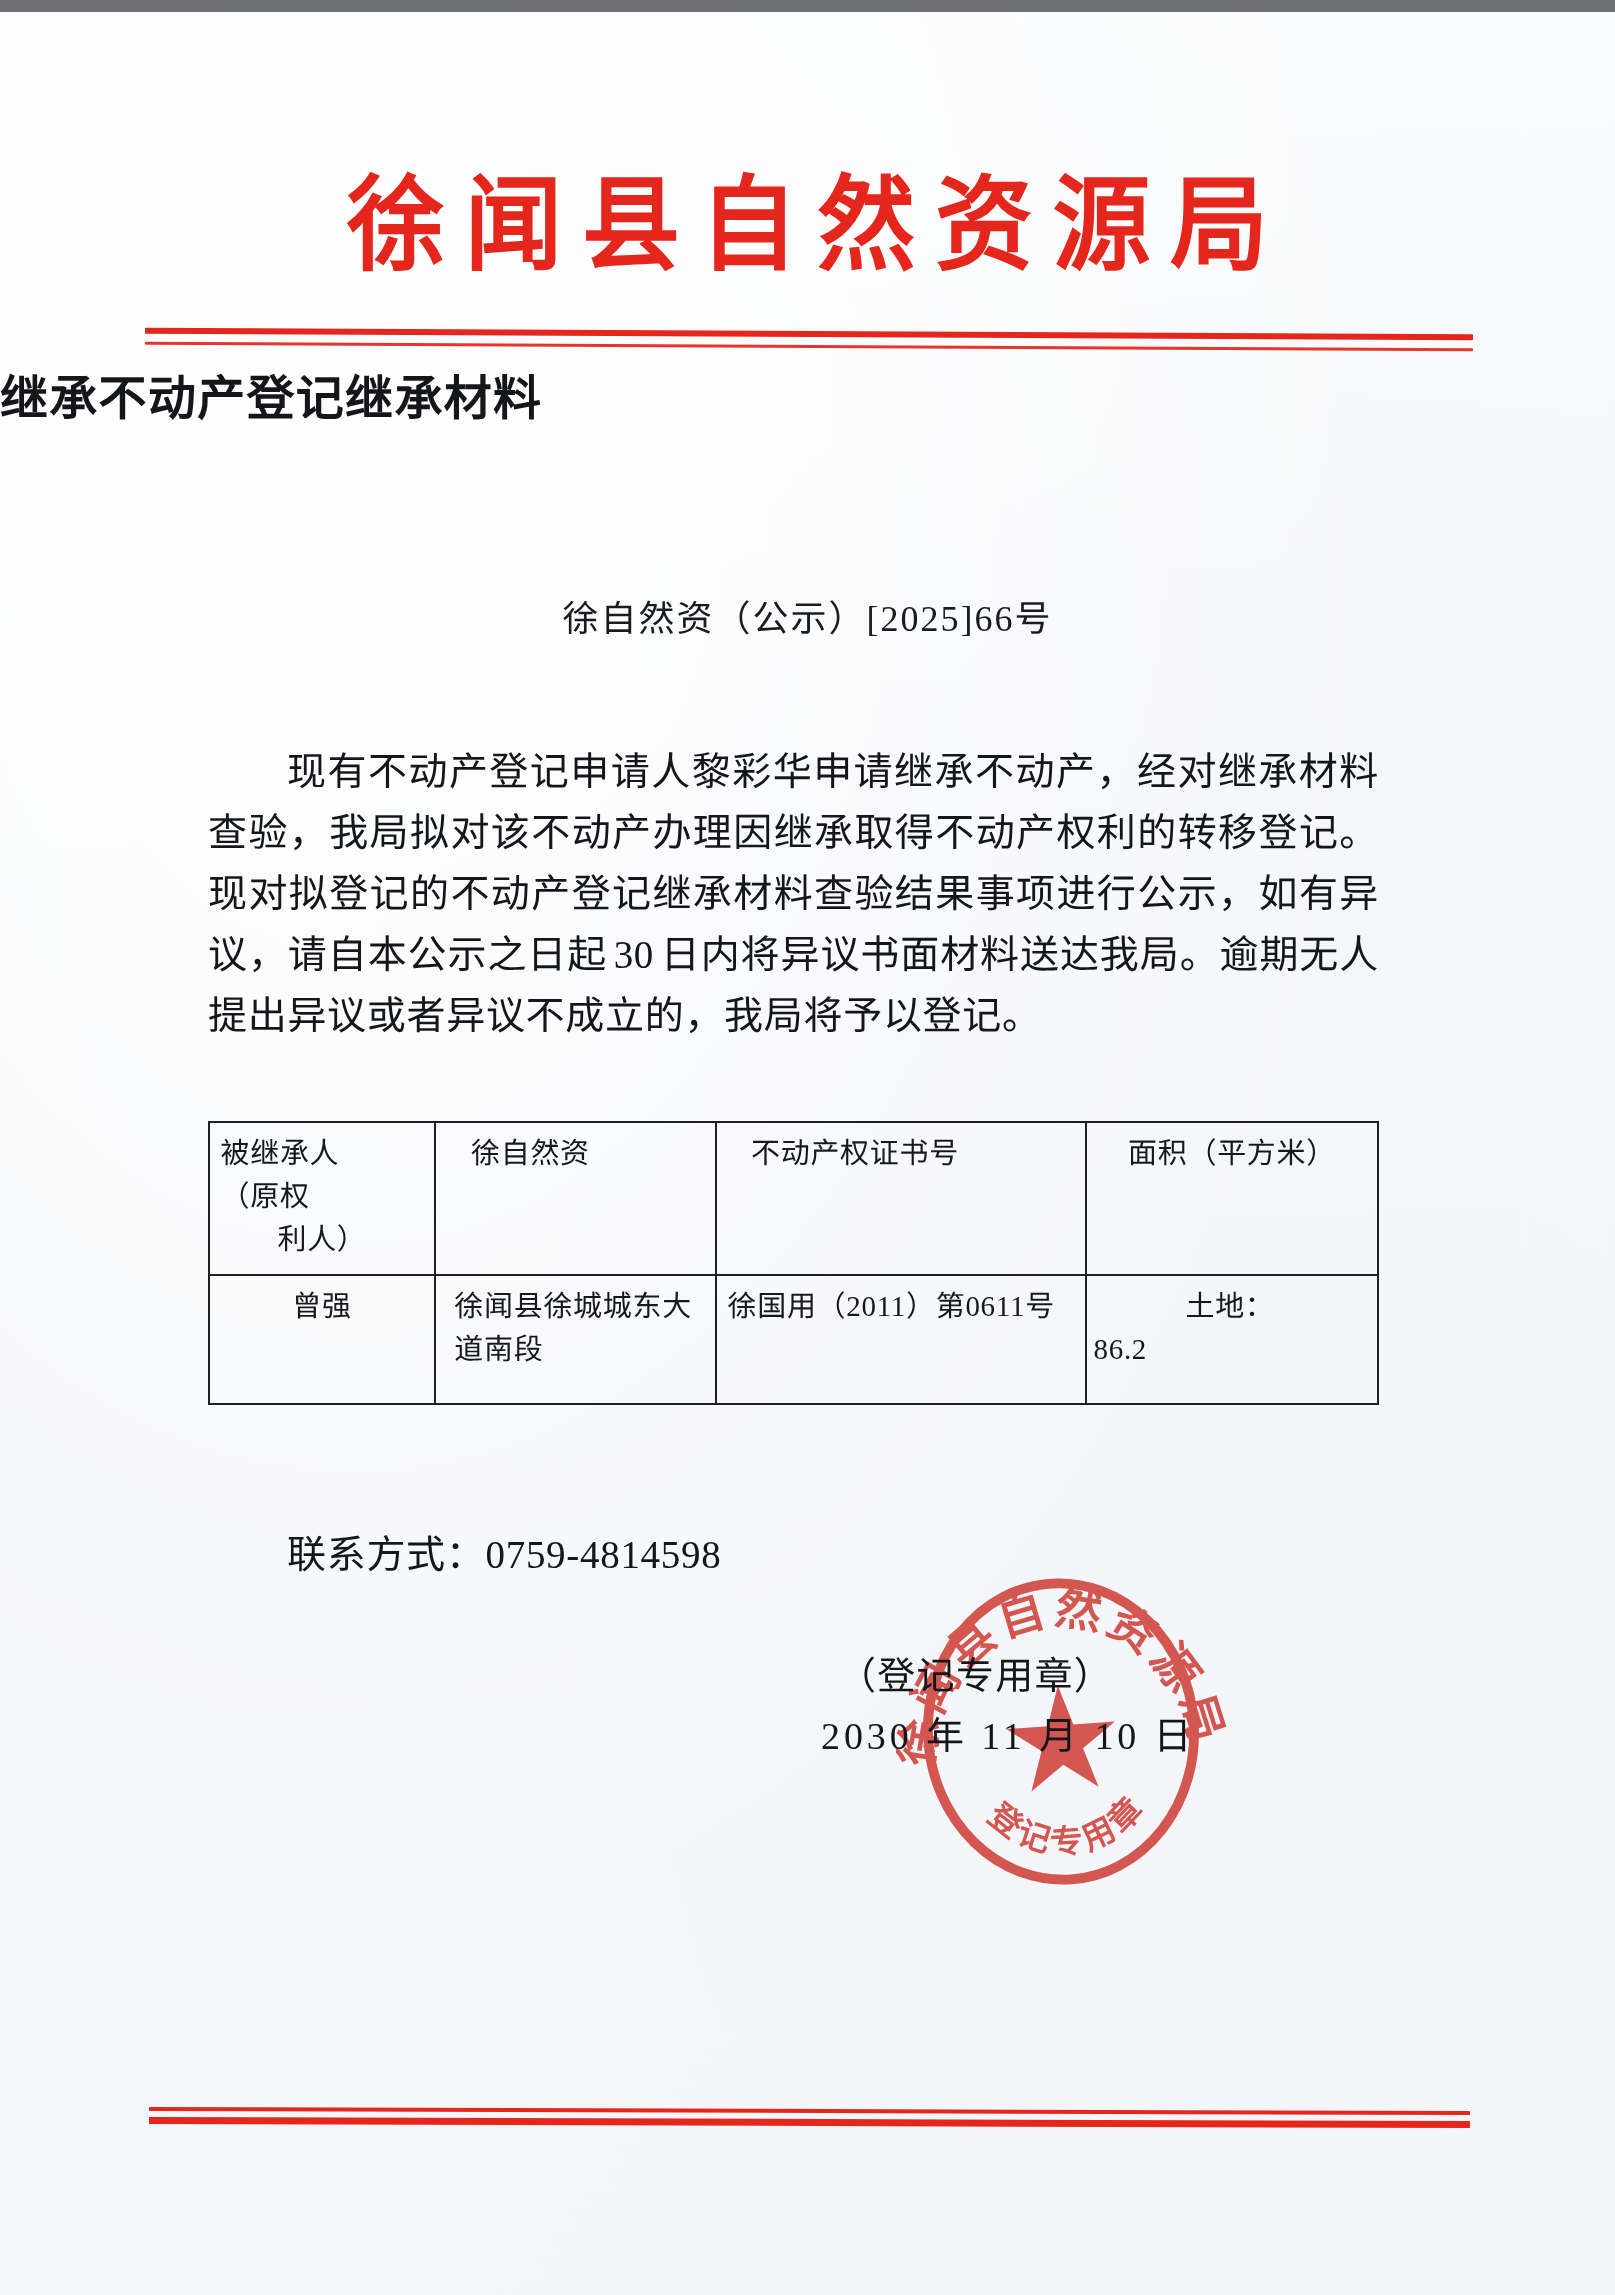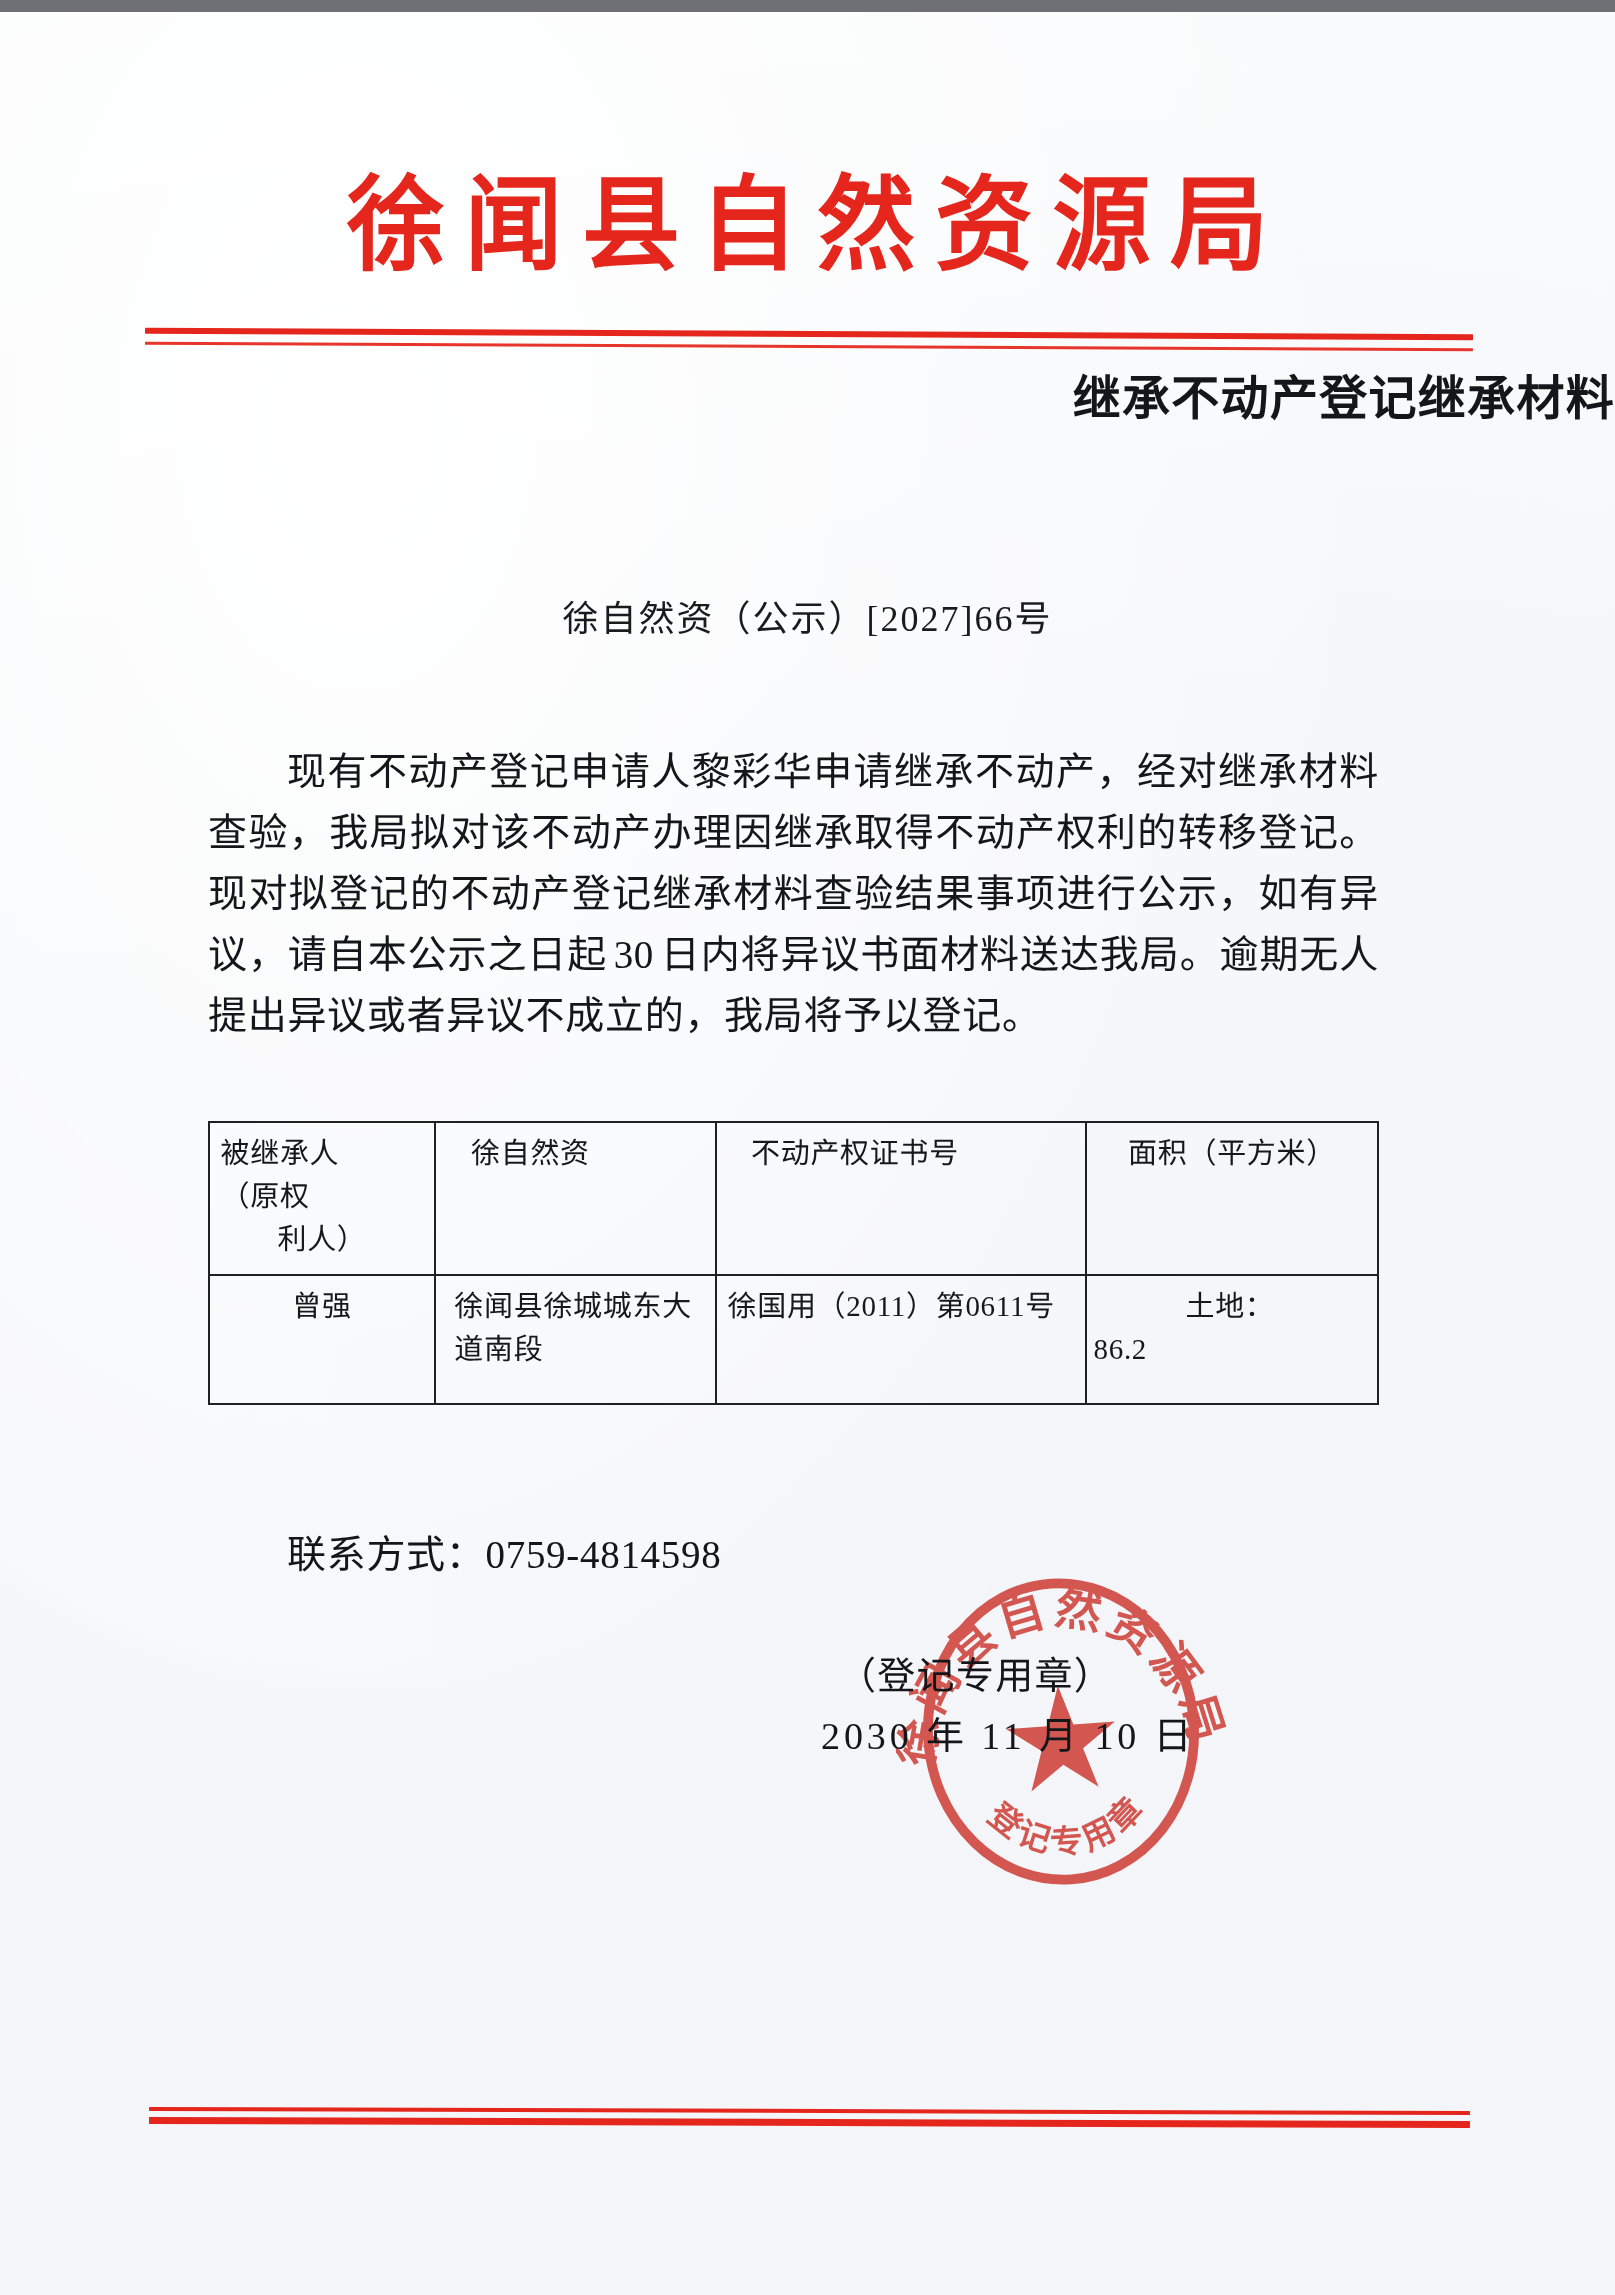--- a/index.html
+++ b/index.html
@@ -86,21 +86,21 @@
     background: #e5261c;
     border-radius: 0.7px;
   }
 
   
   .doc-title {
     position: absolute;
     left: 0;
     right: 0;
     top: 350px;
-    text-align: right;
+    text-align: left;
     font-family: "DejaVu Sans", "Liberation Sans", sans-serif;
     font-weight: 700;
     font-size: 48px;
     line-height: 73px;
     letter-spacing: 1.3px;
     color: #141619;
   }
   .doc-title .subject {
     font-family: "Liberation Serif", "DejaVu Serif", serif;
     font-size: 37px;
@@ -254,21 +254,21 @@
   </div>
   <div class="rule-top">
     <div class="r-thick"></div>
     <div class="r-thin"></div>
   </div>
 
   <div class="doc-title">
     <div>继承不动产登记继承材料</div>
   </div>
 
-  <div class="doc-number">徐自然资（公示）[2027]66号</div>
+  <div class="doc-number">徐自然资（公示）[2025]66号</div>
 
   <div class="body-block">
     <p><span>现有不动产登记申请人黎彩华申请继承不动产，经对继承材料查验，我局拟对该不动产办理因继承取得不动产权利的转移登记。现对拟登记的不动产登记继承材料查验结果事项进行公示，如有异议，请自本公示之日起</span><span class="num-gap">30</span><span>日内将异议书面材料送达我局。逾期无人提出异议或者异议不成立的，我局将予以登记。</span></p>
   </div>
 
   <div class="tbl-wrap">
     <table class="info">
       <colgroup>
         <col class="c1">
           <col class="c2">

